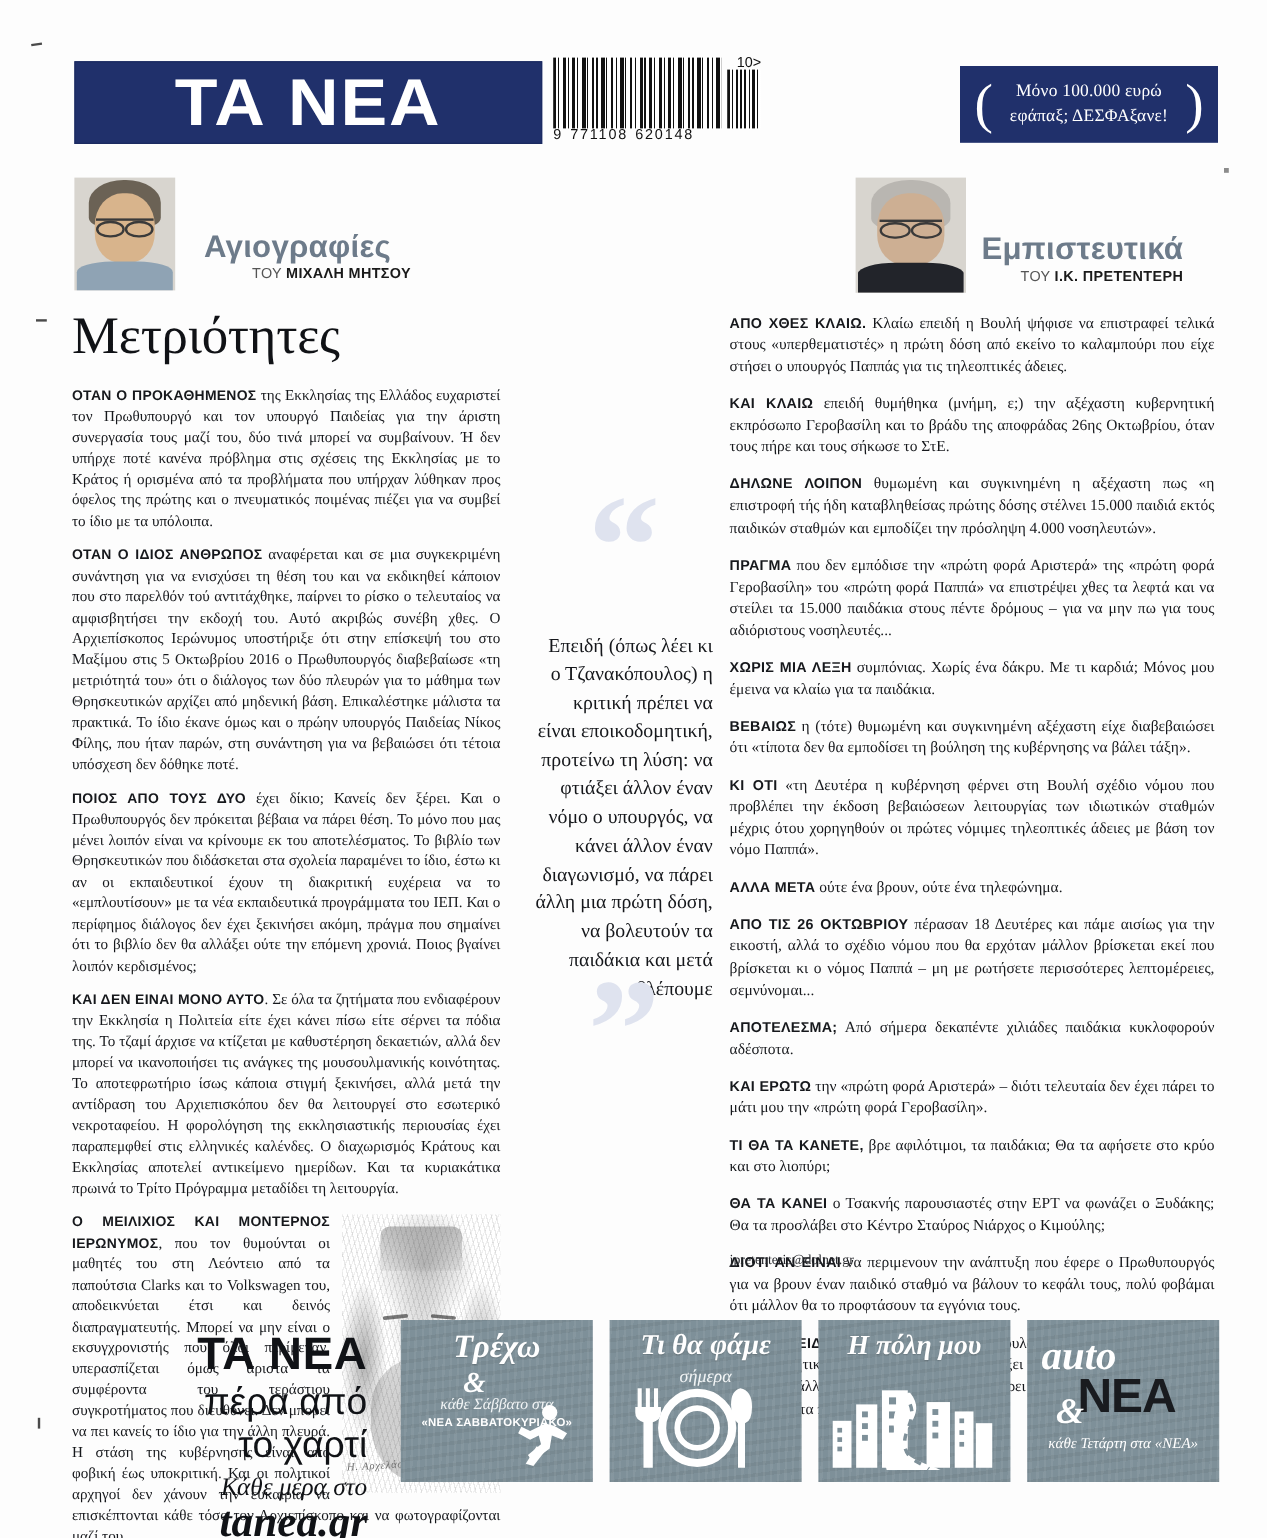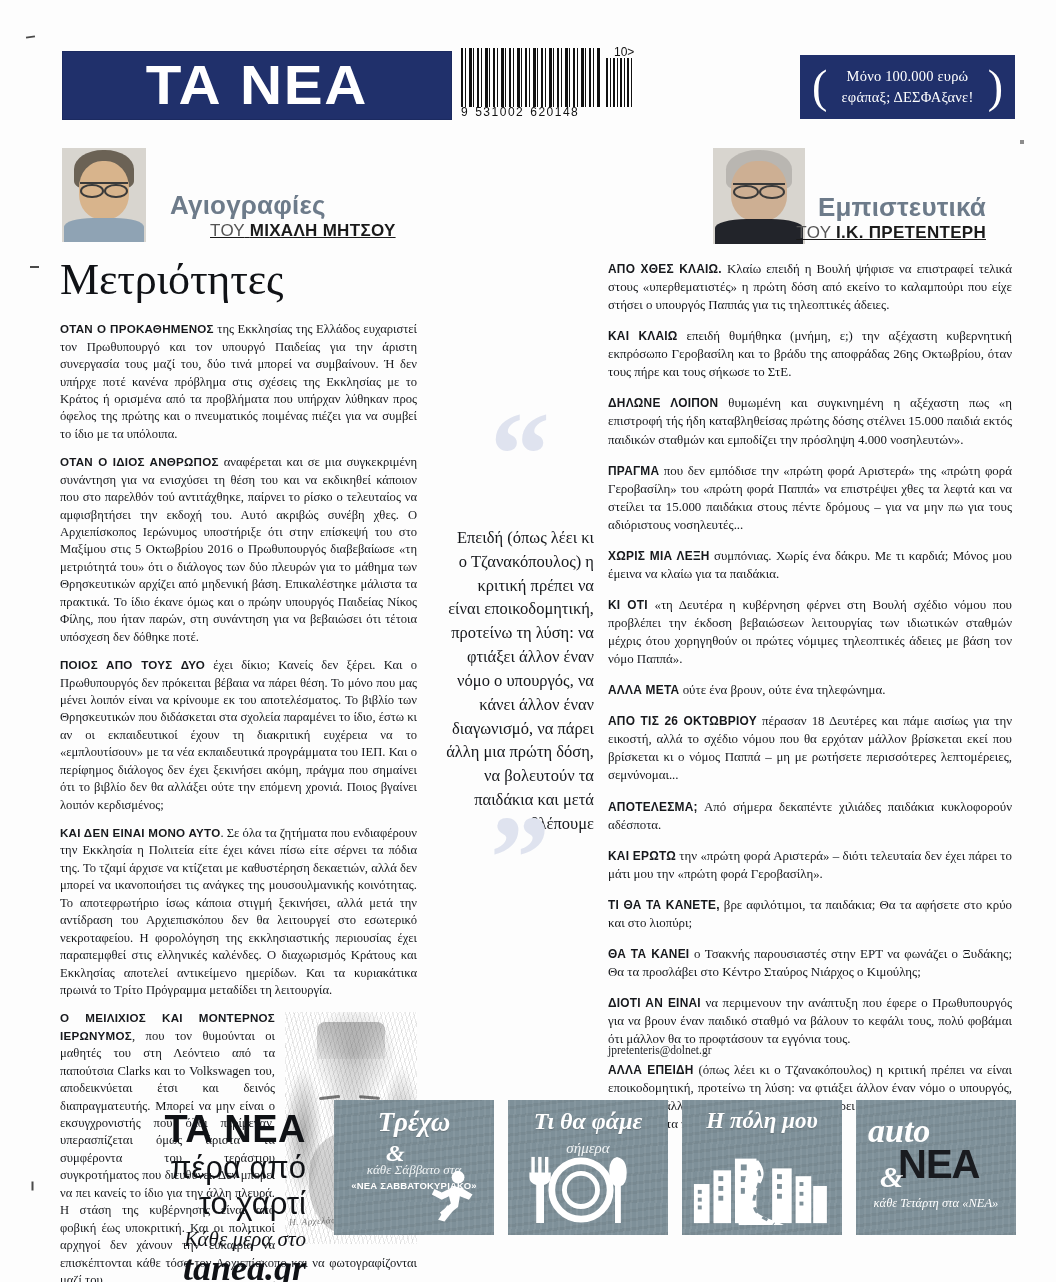--- a/index.html
+++ b/index.html
@@ -161,24 +161,23 @@
     position: absolute;
     font-family: "Liberation Sans", sans-serif;
     font-weight: 700;
     font-size: 26px;
     color: #6d7b8a;
     letter-spacing: .2px;
   }
   .kicker-by {
     position: absolute;
     font-family: "Liberation Sans", sans-serif;
-    font-size: 17px;
+    font-size: 12px;
     color: #1a1a1a;
     letter-spacing: .3px;
-    text-decoration: underline;
   }
   .kicker-by .small { font-weight: 400; color: #555; }
   .kicker-by .name  { font-weight: 700; }
 
   
   .kicker-left .kicker-photo { left: 2px; top: 0; }
   .kicker-left .kicker-brand { left: 110px; top: 42px; }
   .kicker-left .kicker-by    { left: 150px; top: 73px; }
 
   
@@ -481,21 +480,21 @@
   <div class="reg-mark reg-d"></div>
 
   <div class="masthead">
     <span class="masthead-word">ΤΑ ΝΕΑ</span>
   </div>
 
   <div class="barcode-wrap">
     <div class="barcode-bars"></div>
     <div class="barcode-nums">
       <span>9</span>
-      <span>531002</span>
+      <span>771108</span>
       <span>620148</span>
     </div>
   </div>
   <div class="barcode-addon-label">10&gt;</div>
   <div class="barcode-addon"></div>
 
   <div class="promo">
     <span class="promo-paren l">(</span>
     <div class="promo-text">
       <div>Μόνο 100.000 ευρώ</div>
@@ -577,20 +576,21 @@
         <span class="name">Ι.Κ. ΠΡΕΤΕΝΤΕΡΗ</span>
       </div>
     </div>
 
 
     <p class="body-p"><span class="lead">ΑΠΟ ΧΘΕΣ ΚΛΑΙΩ.</span><span> Κλαίω επειδή η Βουλή ψήφισε να επιστραφεί τελικά στους «υπερθεματιστές» η πρώτη δόση από εκείνο το καλαμπούρι που είχε στήσει ο υπουργός Παππάς για τις τηλεοπτικές άδειες.</span></p>
     <p class="body-p"><span class="lead">ΚΑΙ ΚΛΑΙΩ</span><span> επειδή θυμήθηκα (μνήμη, ε;) την αξέχαστη κυβερνητική εκπρόσωπο Γεροβασίλη και το βράδυ της αποφράδας 26ης Οκτωβρίου, όταν τους πήρε και τους σήκωσε το ΣτΕ.</span></p>
     <p class="body-p"><span class="lead">ΔΗΛΩΝΕ ΛΟΙΠΟΝ</span><span> θυμωμένη και συγκινημένη η αξέχαστη πως «η επιστροφή τής ήδη καταβληθείσας πρώτης δόσης στέλνει 15.000 παιδιά εκτός παιδικών σταθμών και εμποδίζει την πρόσληψη 4.000 νοσηλευτών».</span></p>
     <p class="body-p"><span class="lead">ΠΡΑΓΜΑ</span><span> που δεν εμπόδισε την «πρώτη φορά Αριστερά» της «πρώτη φορά Γεροβασίλη» του «πρώτη φορά Παππά» να επιστρέψει χθες τα λεφτά και να στείλει τα 15.000 παιδάκια στους πέντε δρόμους – για να μην πω για τους αδιόριστους νοσηλευτές...</span></p>
     <p class="body-p"><span class="lead">ΧΩΡΙΣ ΜΙΑ ΛΕΞΗ</span><span> συμπόνιας. Χωρίς ένα δάκρυ. Με τι καρδιά; Μόνος μου έμεινα να κλαίω για τα παιδάκια.</span></p>
+    <p class="body-p"><span class="lead">ΒΕΒΑΙΩΣ</span><span> η (τότε) θυμωμένη και συγκινημένη αξέχαστη είχε διαβεβαιώσει ότι «τίποτα δεν θα εμποδίσει τη βούληση της κυβέρνησης να βάλει τάξη».</span></p>
     <p class="body-p"><span class="lead">ΚΙ ΟΤΙ</span><span> «τη Δευτέρα η κυβέρνηση φέρνει στη Βουλή σχέδιο νόμου που προβλέπει την έκδοση βεβαιώσεων λειτουργίας των ιδιωτικών σταθμών μέχρις ότου χορηγηθούν οι πρώτες νόμιμες τηλεοπτικές άδειες με βάση τον νόμο Παππά».</span></p>
     <p class="body-p"><span class="lead">ΑΛΛΑ ΜΕΤΑ</span><span> ούτε ένα βρουν, ούτε ένα τηλεφώνημα.</span></p>
     <p class="body-p"><span class="lead">ΑΠΟ ΤΙΣ 26 ΟΚΤΩΒΡΙΟΥ</span><span> πέρασαν 18 Δευτέρες και πάμε αισίως για την εικοστή, αλλά το σχέδιο νόμου που θα ερχόταν μάλλον βρίσκεται εκεί που βρίσκεται κι ο νόμος Παππά – μη με ρωτήσετε περισσότερες λεπτομέρειες, σεμνύνομαι...</span></p>
     <p class="body-p"><span class="lead">ΑΠΟΤΕΛΕΣΜΑ;</span><span> Από σήμερα δεκαπέντε χιλιάδες παιδάκια κυκλοφορούν αδέσποτα.</span></p>
     <p class="body-p"><span class="lead">ΚΑΙ ΕΡΩΤΩ</span><span> την «πρώτη φορά Αριστερά» – διότι τελευταία δεν έχει πάρει το μάτι μου την «πρώτη φορά Γεροβασίλη».</span></p>
     <p class="body-p"><span class="lead">ΤΙ ΘΑ ΤΑ ΚΑΝΕΤΕ,</span><span> βρε αφιλότιμοι, τα παιδάκια; Θα τα αφήσετε στο κρύο και στο λιοπύρι;</span></p>
     <p class="body-p"><span class="lead">ΘΑ ΤΑ ΚΑΝΕΙ</span><span> ο Τσακνής παρουσιαστές στην ΕΡΤ να φωνάζει ο Ξυδάκης; Θα τα προσλάβει στο Κέντρο Σταύρος Νιάρχος ο Κιμούλης;</span></p>
     <p class="body-p"><span class="lead">ΔΙΟΤΙ ΑΝ ΕΙΝΑΙ</span><span> να περιμενουν την ανάπτυξη που έφερε ο Πρωθυπουργός για να βρουν έναν παιδικό σταθμό να βάλουν το κεφάλι τους, πολύ φοβάμαι ότι μάλλον θα το προφτάσουν τα εγγόνια τους.</span></p>
     <p class="body-p"><span class="lead">ΑΛΛΑ ΕΠΕΙΔΗ</span><span> (όπως λέει κι ο Τζανακόπουλος) η κριτική πρέπει να είναι εποικοδομητική, προτείνω τη λύση: να φτιάξει άλλον έναν νόμο ο υπουργός, να κάνει άλλον έναν διαγωνισμό, να πάρει άλλη μια πρώτη δόση, να βολευτούν τα παιδάκια και μετά βλέπουμε.</span></p>
 

